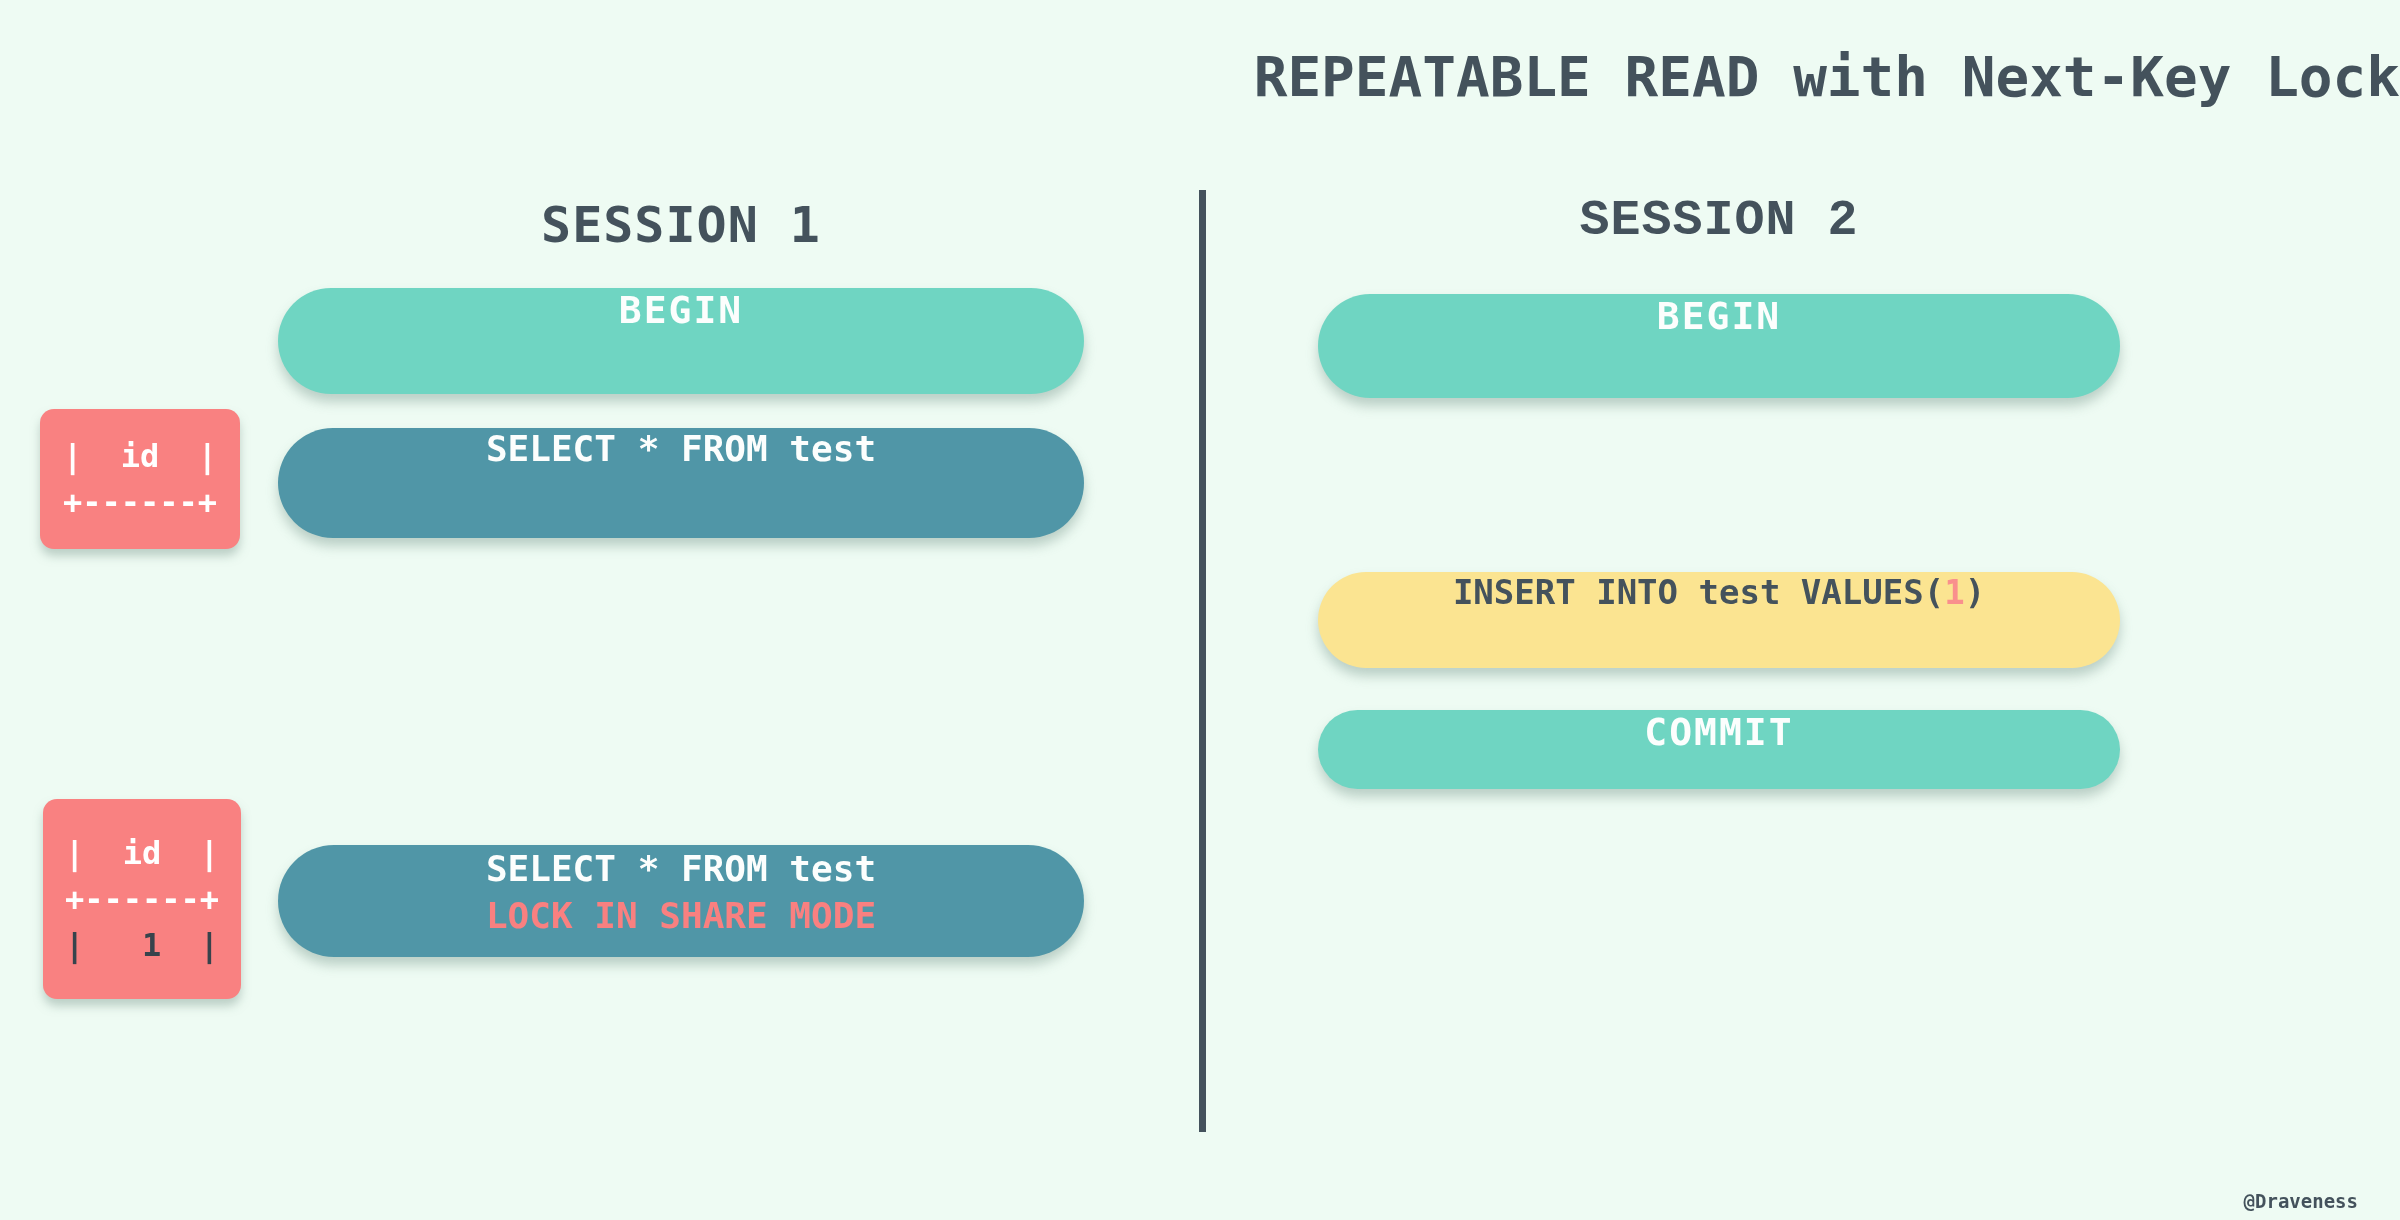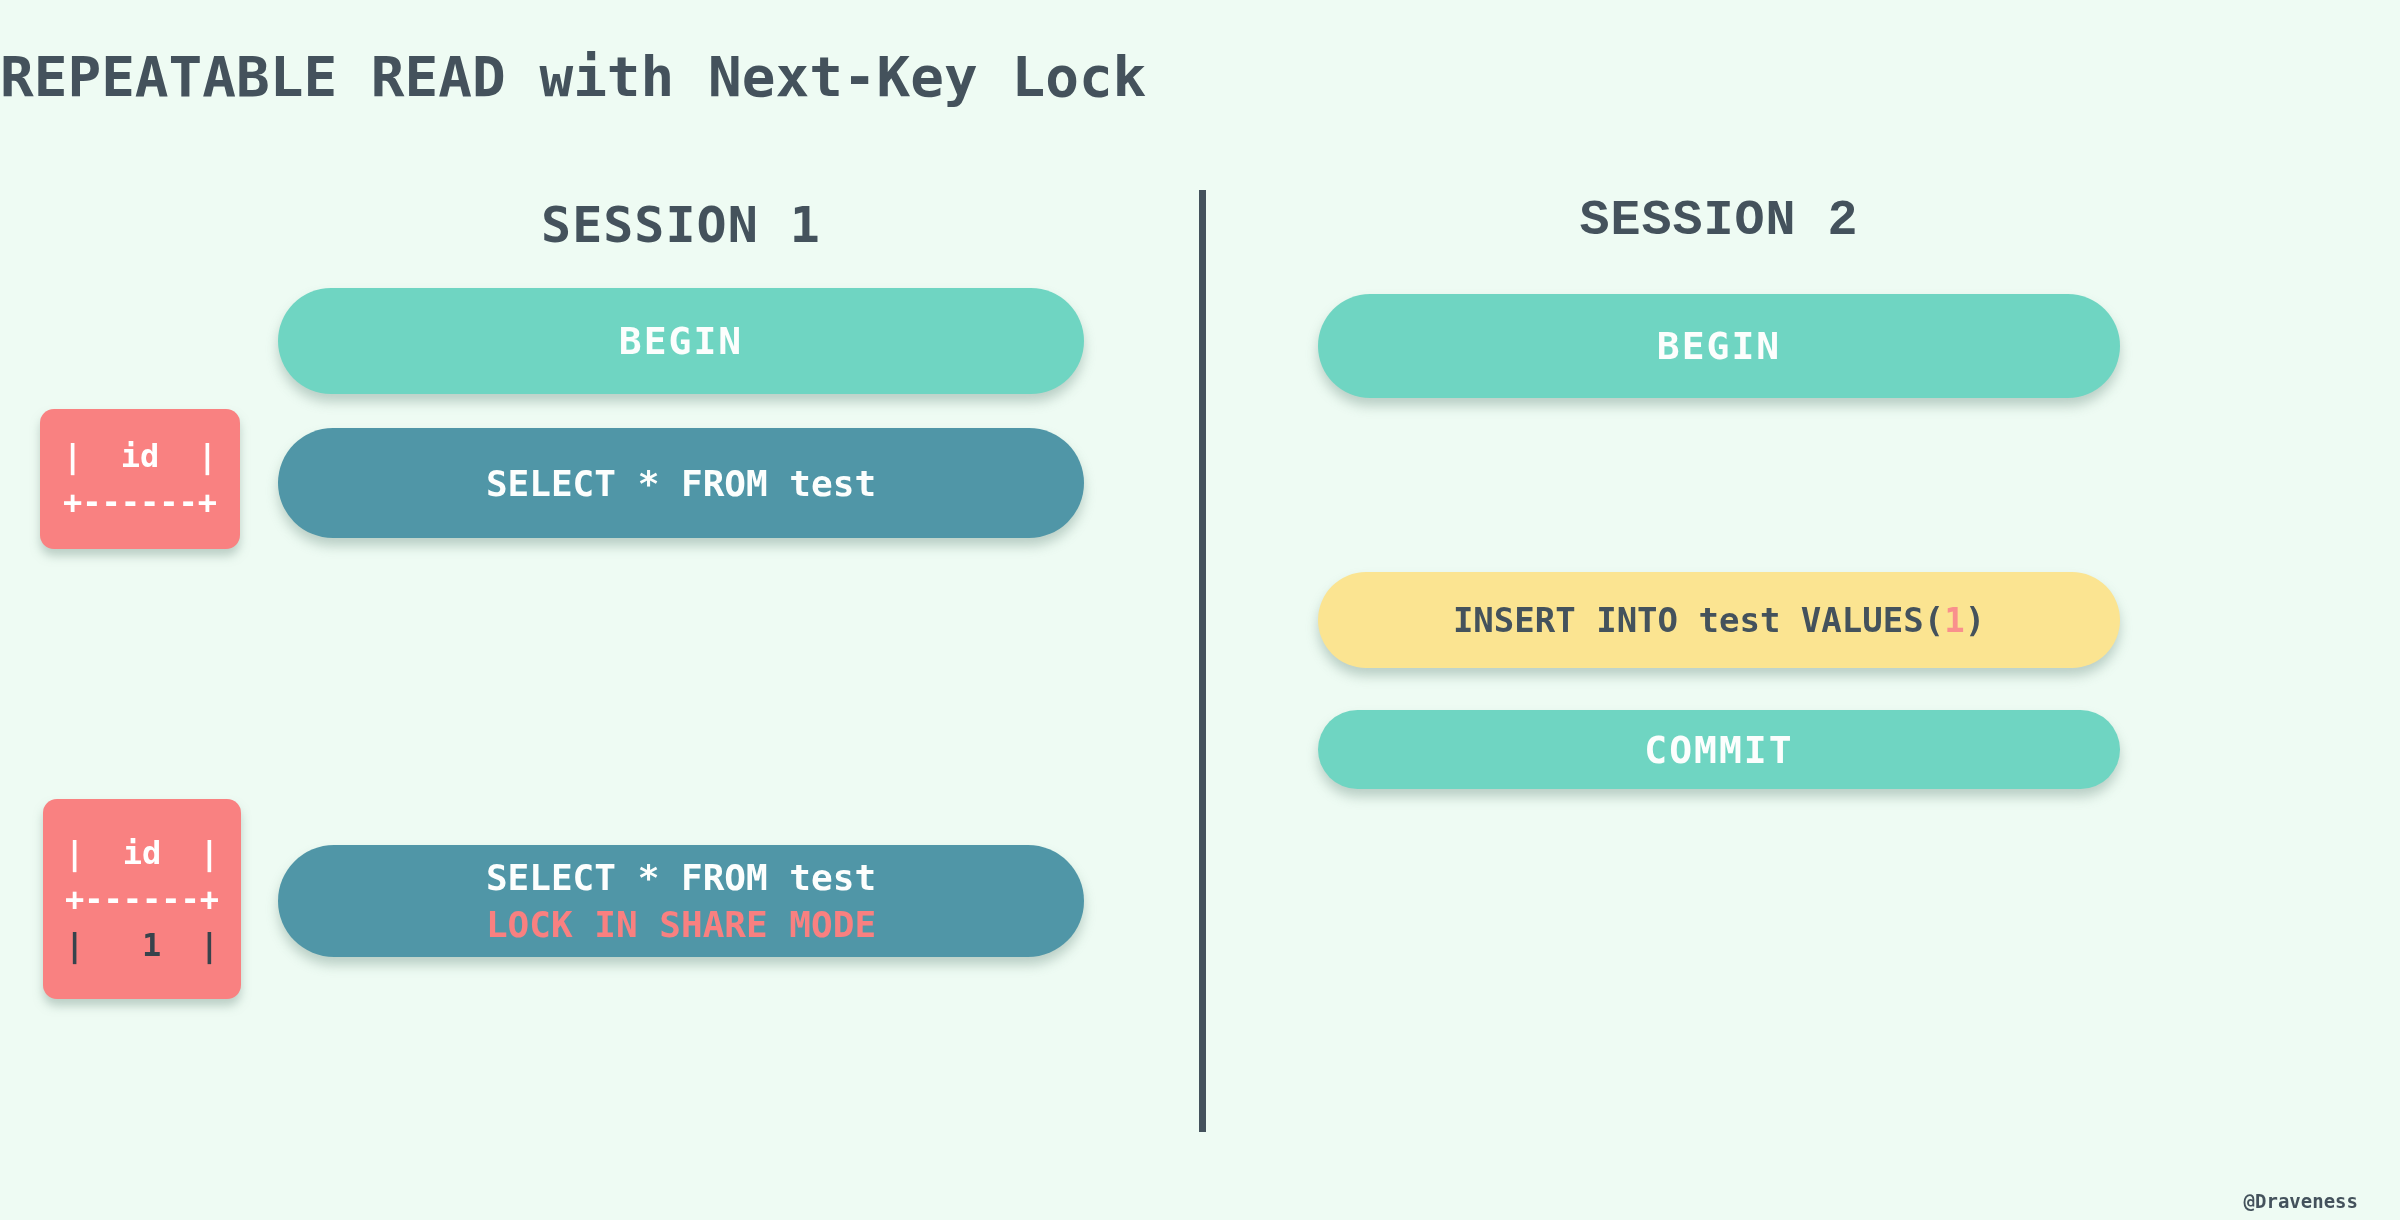--- a/index.html
+++ b/index.html
@@ -21,22 +21,22 @@
     font-family:"DejaVu Sans Mono","Liberation Mono",monospace;
     font-weight:bold;
     color:var(--slate-text);
     position:relative;
     overflow:hidden;
   }
   .canvas{position:absolute;inset:0;}
 
   .title{
     position:absolute;
-    top:44px;left:0;right:0;
-    text-align:left;
+    top:44px;left:9px;right:0;
+    text-align:right;
     font-size:56px;
     letter-spacing:0px;
     color:var(--slate-text);
   }
 
   .divider{
     position:absolute;
     left:1199px;top:190px;
     width:7px;height:942px;
     background:var(--slate-text);
@@ -50,21 +50,20 @@
     letter-spacing:1px;
   }
   .s1-label{left:278px;width:806px;top:196px;}
   .s2-label{left:1318px;width:802px;top:192px;font-family:Liberation Mono, monospace;}
 
   .pill{
     position:absolute;
     display:flex;
     flex-direction:column;
     align-items:center;
-    justify-content:center;
     border-radius:60px;
     color:var(--pill-text);
     box-shadow:0 8px 12px rgba(125,155,145,0.45);
     text-align:center;
   }
   .pill.teal{background:var(--teal);}
   .pill.darkteal{background:var(--dark-teal);}
   .pill.yellow{background:var(--yellow);color:var(--slate-text);}
 
   .s1-begin {left:278px;top:288px;width:806px;height:106px;font-size:38px;letter-spacing:2px;}

